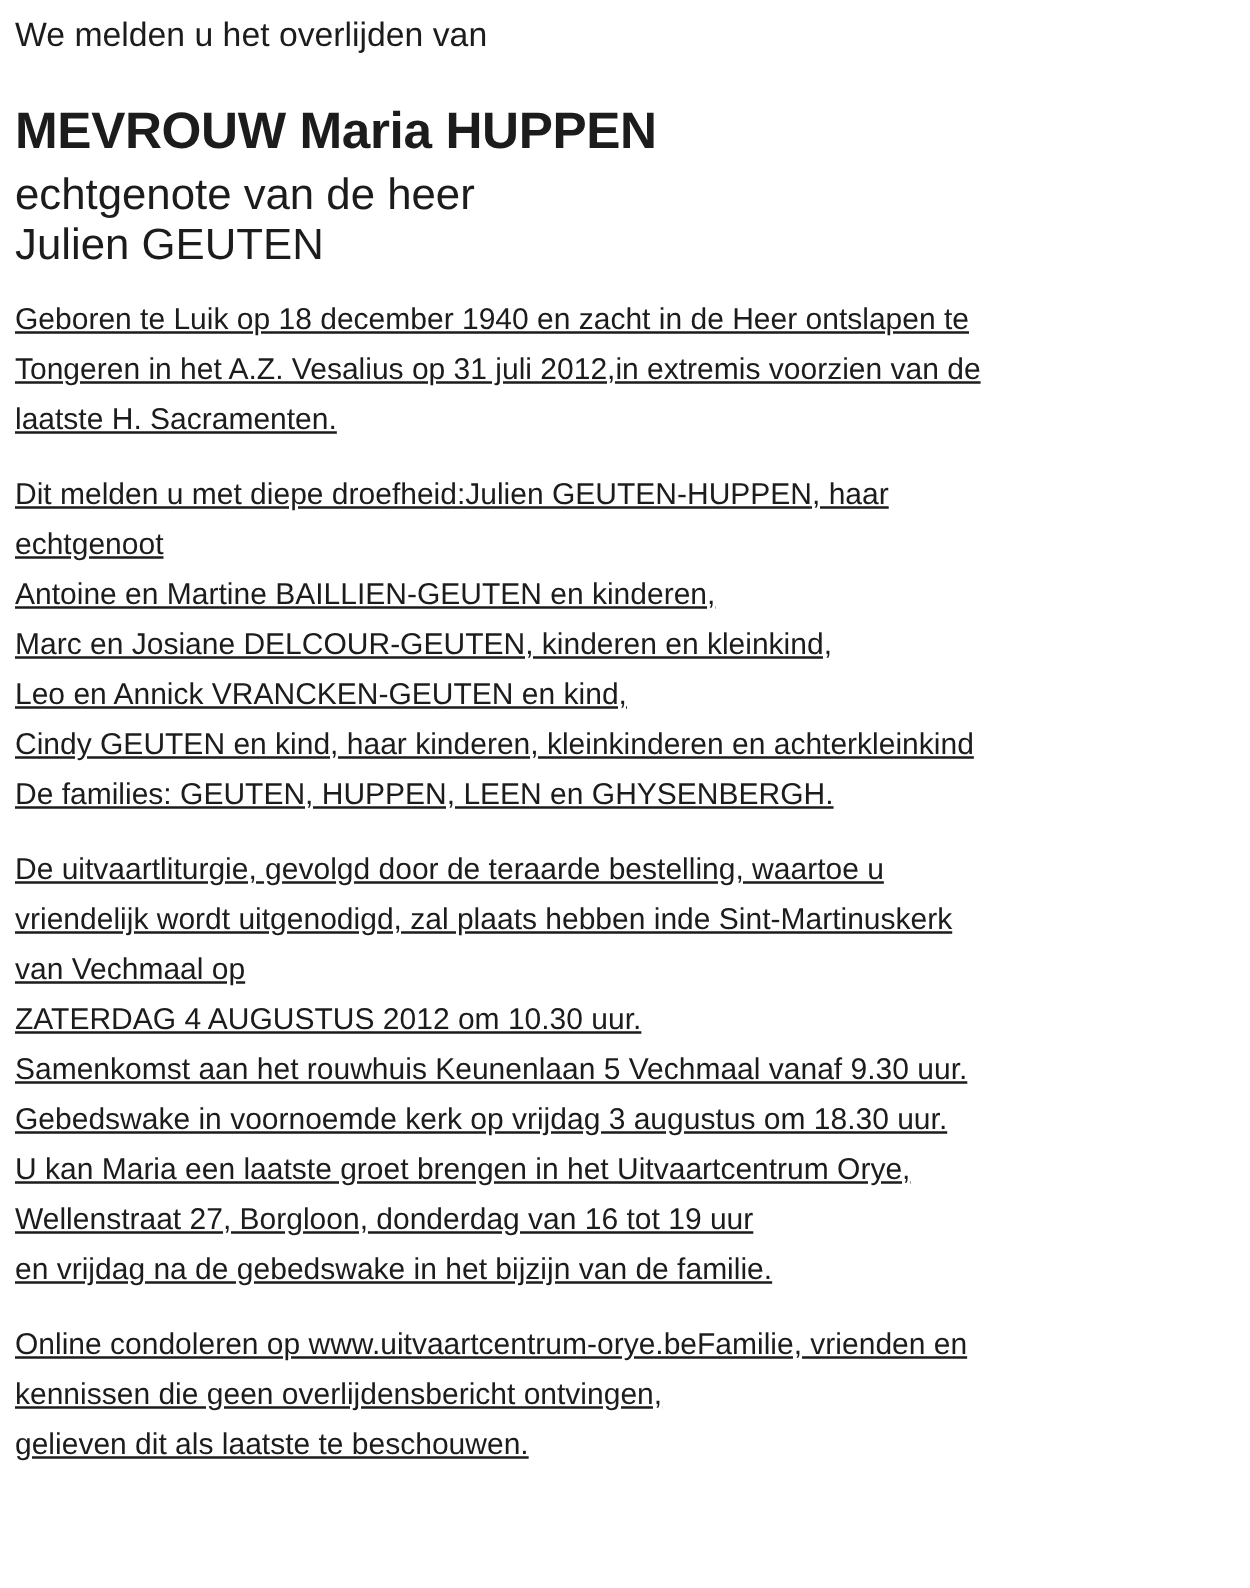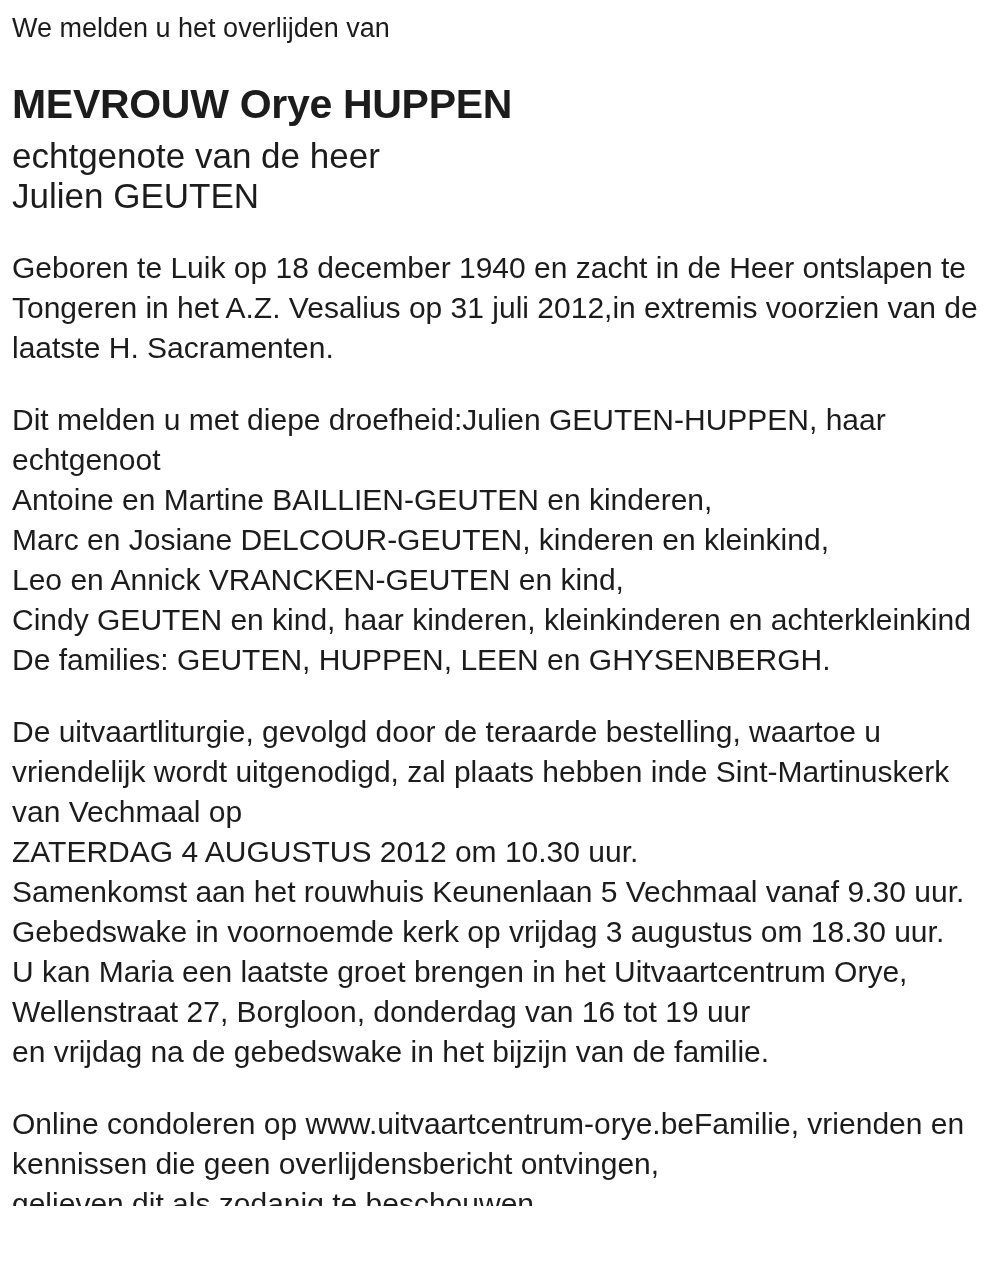--- a/index.html
+++ b/index.html
@@ -33,33 +33,34 @@
     letter-spacing: -0.3px;
     white-space: pre;
   }
   .subtitle {
     margin: 8px 0 0 0;
     font-size: 35px;
     line-height: 40px;
     white-space: pre-line;
   }
   .para {
-    margin: 32px 0 0 0;
-    font-size: 30px;
+    margin: 20px 0 0 0;
+    font-size: 24px;
     line-height: 40px;
     white-space: pre-line;
+    text-decoration: underline;
   }
 </style>
 </head>
 <body>
 
 <main class="doc">
   <p class="intro">We melden u het overlijden van</p>
 
-  <h1 class="title">MEVROUW Orye HUPPEN</h1>
+  <h1 class="title">MEVROUW Maria HUPPEN</h1>
 
   <p class="subtitle">echtgenote van de heer
 Julien GEUTEN</p>
 
   <p class="para">Geboren te Luik op 18 december 1940 en zacht in de Heer ontslapen te
 Tongeren in het A.Z. Vesalius op 31 juli 2012,in extremis voorzien van de
 laatste H. Sacramenten.</p>
 
   <p class="para">Dit melden u met diepe droefheid:Julien GEUTEN-HUPPEN, haar
 echtgenoot
@@ -74,14 +75,14 @@
 van Vechmaal op
 ZATERDAG 4 AUGUSTUS 2012 om 10.30 uur.
 Samenkomst aan het rouwhuis Keunenlaan 5 Vechmaal vanaf 9.30 uur.
 Gebedswake in voornoemde kerk op vrijdag 3 augustus om 18.30 uur.
 U kan Maria een laatste groet brengen in het Uitvaartcentrum Orye,
 Wellenstraat 27, Borgloon, donderdag van 16 tot 19 uur
 en vrijdag na de gebedswake in het bijzijn van de familie.</p>
 
   <p class="para">Online condoleren op www.uitvaartcentrum-orye.beFamilie, vrienden en
 kennissen die geen overlijdensbericht ontvingen,
-gelieven dit als zodanig te beschouwen.</p>
+gelieven dit als laatste te beschouwen.</p>
 </main>
 
 </body></html>

